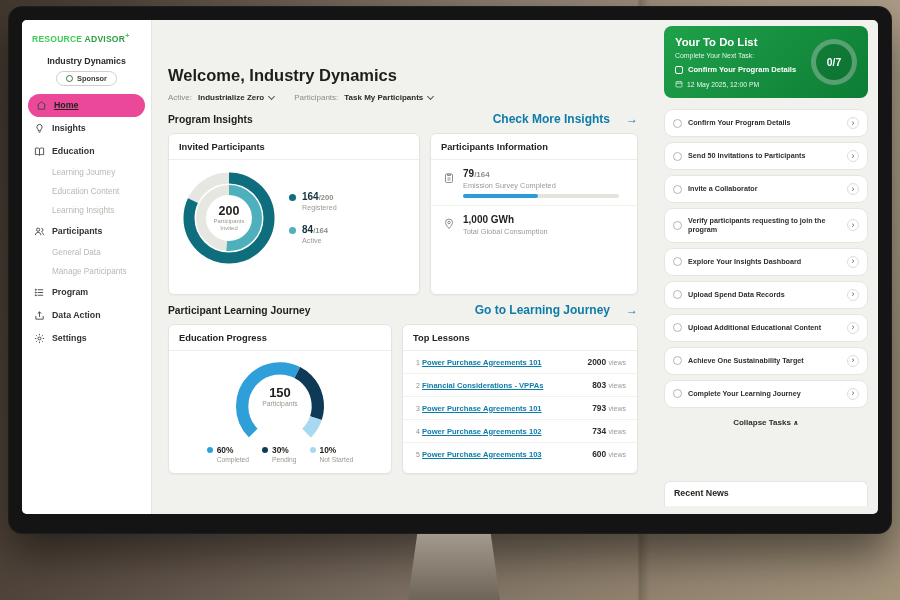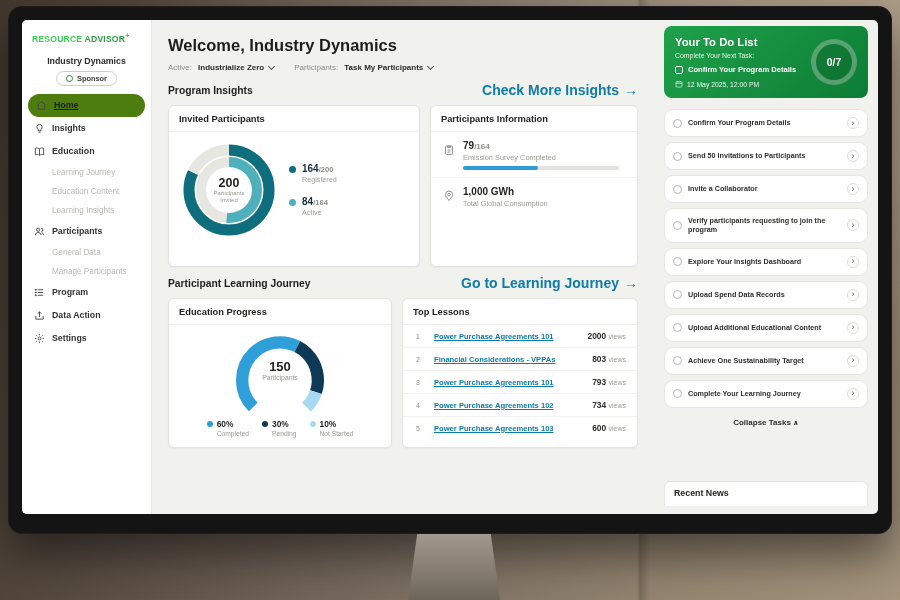--- a/index.html
+++ b/index.html
@@ -32,34 +32,34 @@
   .sidebar{ width:130px; min-width:130px; background:#fff; border-right:1px solid #e6e6e1; padding:10px 0 6px; display:flex; flex-direction:column;}
   .logo{ padding:2px 10px 8px; font-size:8.6px; font-weight:bold; letter-spacing:.2px; white-space:nowrap;}
   .logo .p1{ color:#3dcd58; }
   .logo .p2{ color:#2e9e43; }
   .logo sup{ color:#3dcd58; font-size:7px; }
   .org{ text-align:center; font-size:8.8px; font-weight:bold; color:#2b2b29; margin:4px 0 5px;}
   .badge{ margin:0 auto 8px; border:1px solid #cfcfca; border-radius:9px; padding:2px 9px; font-size:7.4px; font-weight:bold; color:#3a3a38; display:flex; align-items:center; gap:4px; width:max-content; background:#fff;}
   .badge .b-ico{ width:7px;height:7px;border:1.4px solid #2f7d43;border-radius:50%; display:inline-block;}
   .nav{ display:flex; flex-direction:column; }
   .nav-item{ display:flex; align-items:center; gap:7px; padding:6px 12px; font-size:8.8px; font-weight:bold; color:#333; cursor:pointer;}
-  .nav-item.active{ background:#4d7c0f; border-radius:14px; margin:0 6px; padding:6px 8px; color:#1f1f1d;text-decoration:underline;}
+  .nav-item.active{ background:#ec4899; border-radius:14px; margin:0 6px; padding:6px 8px; color:#1f1f1d;text-decoration:underline;}
   .nav-item .ico{ width:11px; height:11px; color:#444; display:inline-flex;}
   .nav-item .ico svg{ width:100%; height:100%; }
   .nav-sub{ padding:5px 12px 5px 30px; font-size:8.2px; color:#b8b8b2; cursor:pointer;}
   
-  .main{ flex:1; padding:10px 16px 6px; overflow:hidden; }
+  .main{ flex:1; padding:10px 16px 6px; overflow:hidden;margin-top:30px; }
   .welcome{ font-size:16.5px; font-weight:bold; color:#1d1d1b; margin:6px 0 8px; }
   .filters{ display:flex; align-items:center; gap:6px; font-size:8px; margin-bottom:10px;}
   .f-label{ color:#8d8d88; }
   .f-value{ font-weight:bold; color:#2a2a28; display:inline-flex; align-items:center; gap:5px; cursor:pointer; margin-right:14px;}
   .chev{ width:5px;height:5px;border-right:1.4px solid #555;border-bottom:1.4px solid #555; transform:rotate(45deg); display:inline-block; margin-top:-3px;}
   .section-head{ display:flex; justify-content:space-between; align-items:center; margin:8px 0 7px;}
   .section-head h2{ font-size:10.3px; font-weight:bold; color:#1f1f1d;}
-  .s-link{ font-size:14px; font-weight:bold; color:#0e7ca8; cursor:pointer; display:inline-flex; gap:5px; align-items:center;}
+  .s-link{ font-size:12px; font-weight:bold; color:#0e7ca8; cursor:pointer; display:inline-flex; gap:16px; align-items:center;}
   .cards-row{ display:flex; gap:10px; }
   .card{ background:#fff; border:1px solid #e4e4df; border-radius:6px; box-shadow:0 1px 2px rgba(0,0,0,.04); overflow:hidden;}
   .card-title{ font-size:9.3px; font-weight:bold; color:#232321; padding:8px 10px 7px; border-bottom:1px solid #ededE9;}
   .card-invited{ width:252px; height:162px;}
   .card-info{ flex:1; height:162px;}
   .card-edu{ width:224px; height:150px;}
   .card-lessons{ flex:1; height:150px;}
   
   .donut-wrap{ display:flex; align-items:center; gap:10px; padding:8px 10px;}
   .donut-box{ position:relative; width:100px; height:100px;}
@@ -92,21 +92,21 @@
   .gauge-box svg{ width:104px; height:88px; }
   .gauge-center{ position:absolute; left:0; right:0; top:30px; text-align:center;}
   .gc-val{ font-size:13px; font-weight:bold; color:#1e1e1c;}
   .gc-lab{ font-size:6.8px; color:#98988f;}
   .g-legend{ display:flex; gap:13px; justify-content:center; padding:2px 0 6px;}
   .g-leg-item{ display:flex; gap:4px;}
   .g-val{ font-size:8.4px; font-weight:bold; color:#1f1f1d;}
   .g-lab{ font-size:6.7px; color:#9a9a93; margin-top:1px;}
   .g-leg-item .dot{ width:6px;height:6px; margin-top:2px;}
   
-  .lesson-row{ display:flex; align-items:center; gap:12px; padding:6px 11px; border-bottom:1px solid #f2f2ee;}
+  .lesson-row{ display:flex; align-items:center; gap:0; padding:6px 11px; border-bottom:1px solid #f2f2ee;}
   .lesson-row:last-child{ border-bottom:none;}
   .l-rank{ font-size:7px; color:#8e8e88; width:8px; text-align:center; flex:none;}
   .l-title{ flex:1; font-size:7.6px; font-weight:bold; color:#0e7ca8; text-decoration:underline; cursor:pointer;}
   .l-views{ white-space:nowrap; font-size:8.4px; font-weight:bold; color:#2c2c2a;}
   .l-views .suf{ font-size:7px; font-weight:normal; color:#9a9a93;}
   
   .todo{ width:224px; min-width:224px; padding:6px 10px 8px; display:flex; flex-direction:column;}
   .hero{ background:linear-gradient(135deg,#1fa14a,#0d7d35); border-radius:8px; padding:10px 11px; color:#fff; display:flex; gap:6px; margin-bottom:11px;}
   .hero-left{ flex:1; }
   .hero-title{ font-size:11.3px; font-weight:bold; margin-bottom:4px;}

